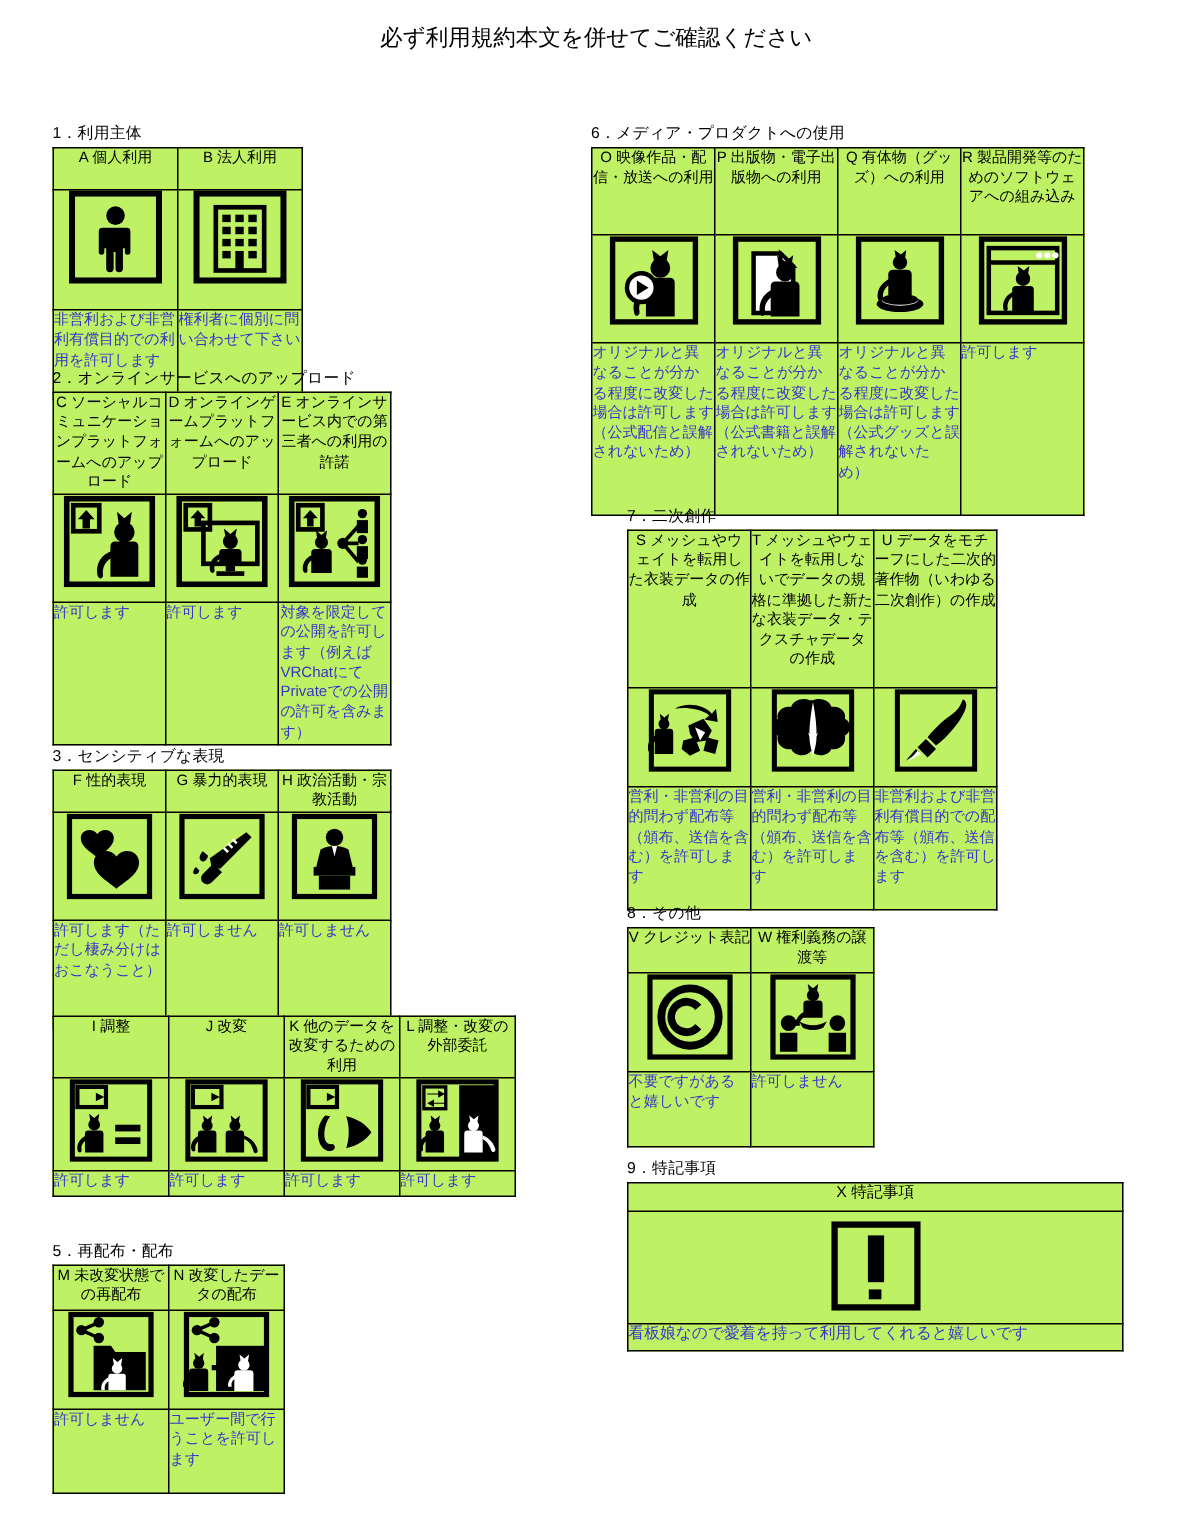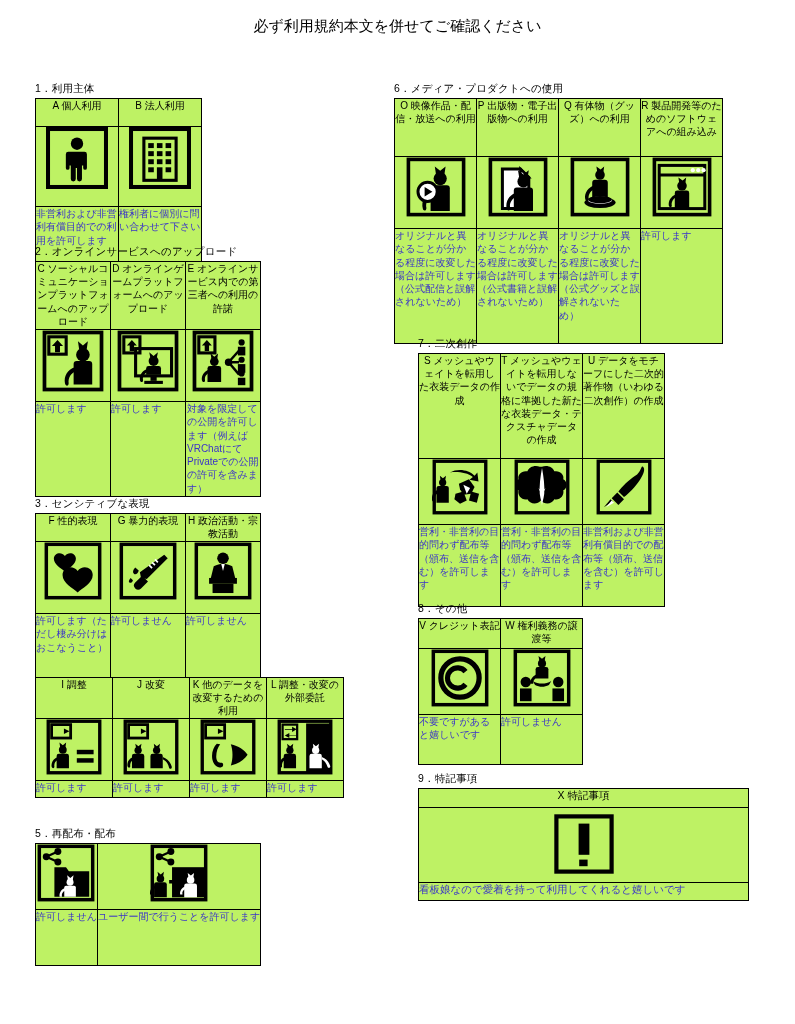--- a/index.html
+++ b/index.html
@@ -321,20 +321,24 @@
       <td class="note" style="height:17px;">許可します</td>
     </tr>
   </tbody>
     </table>
 </div>
 
 <div class="section" style="left:35px; top:827px;">
   <div class="sec-head">5．再配布・配布</div>
   <table class="grid">
     <tbody>
+        <tr>
+      <td class="hdr" style="width:77px;height:30px;">M 未改変状態での再配布</td>
+      <td class="hdr" style="width:77px;height:30px;">N 改変したデータの配布</td>
+    </tr>
     <tr>
       <td class="icon" style="height:66px;">
         <svg class="svgbox" width="58" height="58" viewBox="0 0 100 100">
           <rect x="4" y="4" width="92" height="92" fill="none" stroke="#000" stroke-width="6"></rect>
           <g>
             <circle cx="16" cy="22" r="6"></circle>
             <circle cx="36" cy="13" r="6"></circle>
             <circle cx="36" cy="31" r="6"></circle>
             <line x1="16" y1="22" x2="36" y2="13" stroke="#000" stroke-width="4"></line>
             <line x1="16" y1="22" x2="36" y2="31" stroke="#000" stroke-width="4"></line>

